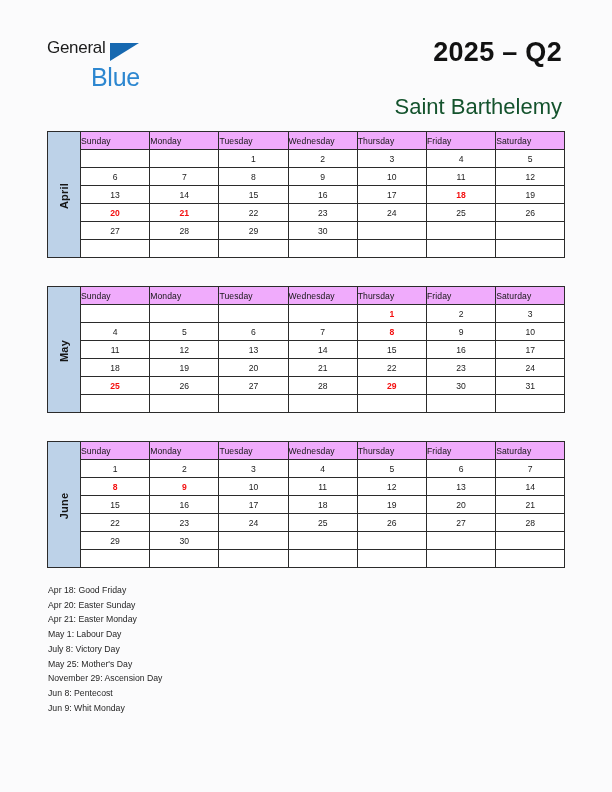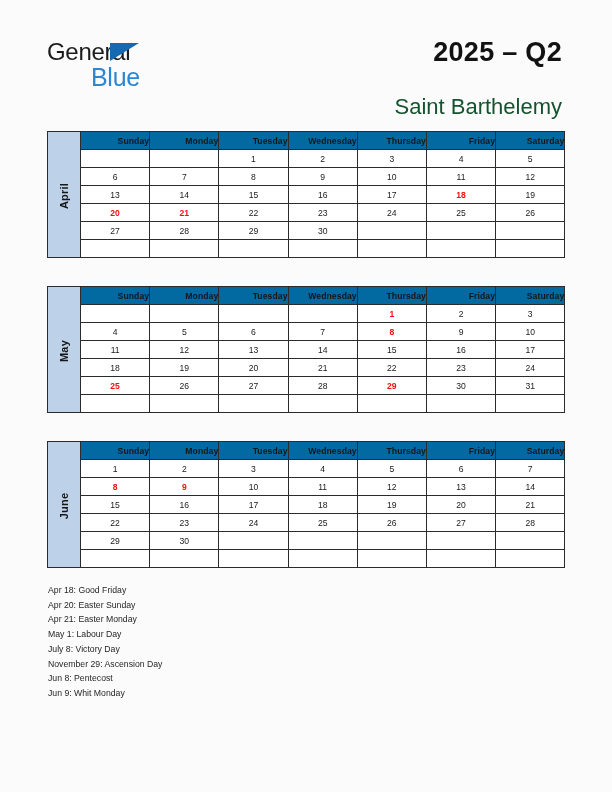--- a/index.html
+++ b/index.html
@@ -28,21 +28,21 @@
     position: absolute;
     left: 47px;
     top: 38px;
     width: 230px;
     height: 58px;
   }
   #logo-general {
     position: absolute;
     left: 0;
     top: 0;
-    font-size: 24px;
+    font-size: 17px;
     letter-spacing: -0.3px;
     color: #1b1b1b;
     font-family: "Liberation Sans", sans-serif;
   }
   #logo-triangle {
     position: absolute;
     left: 63px;
     top: 5px;
     width: 0;
     height: 0;
@@ -96,26 +96,26 @@
     table-layout: fixed;
     width: 518px;
     border: 1px solid #1c1c1c;
   }
   table.cal td, table.cal th {
     border: 1px solid #2b2b2b;
     padding: 0;
     margin: 0;
   }
   th.dow {
-    background: #0369a1;
+    background: #f0abfc;
     font-size: 8.6px;
-    font-weight: bold;
+    font-weight: normal;
     color: #161616;
     height: 17px;
-    text-align: right;
+    text-align: left;
     vertical-align: middle;
     letter-spacing: 0.1px;
   }
   td.month-label {
     background: #bdd2e8;
     width: 33px;
     border: 1px solid #1c1c1c;
     text-align: center;
     vertical-align: middle;
     position: relative;
@@ -419,16 +419,17 @@
       </table>
     </div>
   </div>
 
 <div id="legend">
     <div class="legend-item">Apr 18: Good Friday</div>
     <div class="legend-item">Apr 20: Easter Sunday</div>
     <div class="legend-item">Apr 21: Easter Monday</div>
     <div class="legend-item">May 1: Labour Day</div>
     <div class="legend-item">July 8: Victory Day</div>
+    <div class="legend-item">May 25: Mother's Day</div>
     <div class="legend-item">November 29: Ascension Day</div>
     <div class="legend-item">Jun 8: Pentecost</div>
     <div class="legend-item">Jun 9: Whit Monday</div>
   </div>
 
 </body></html>

